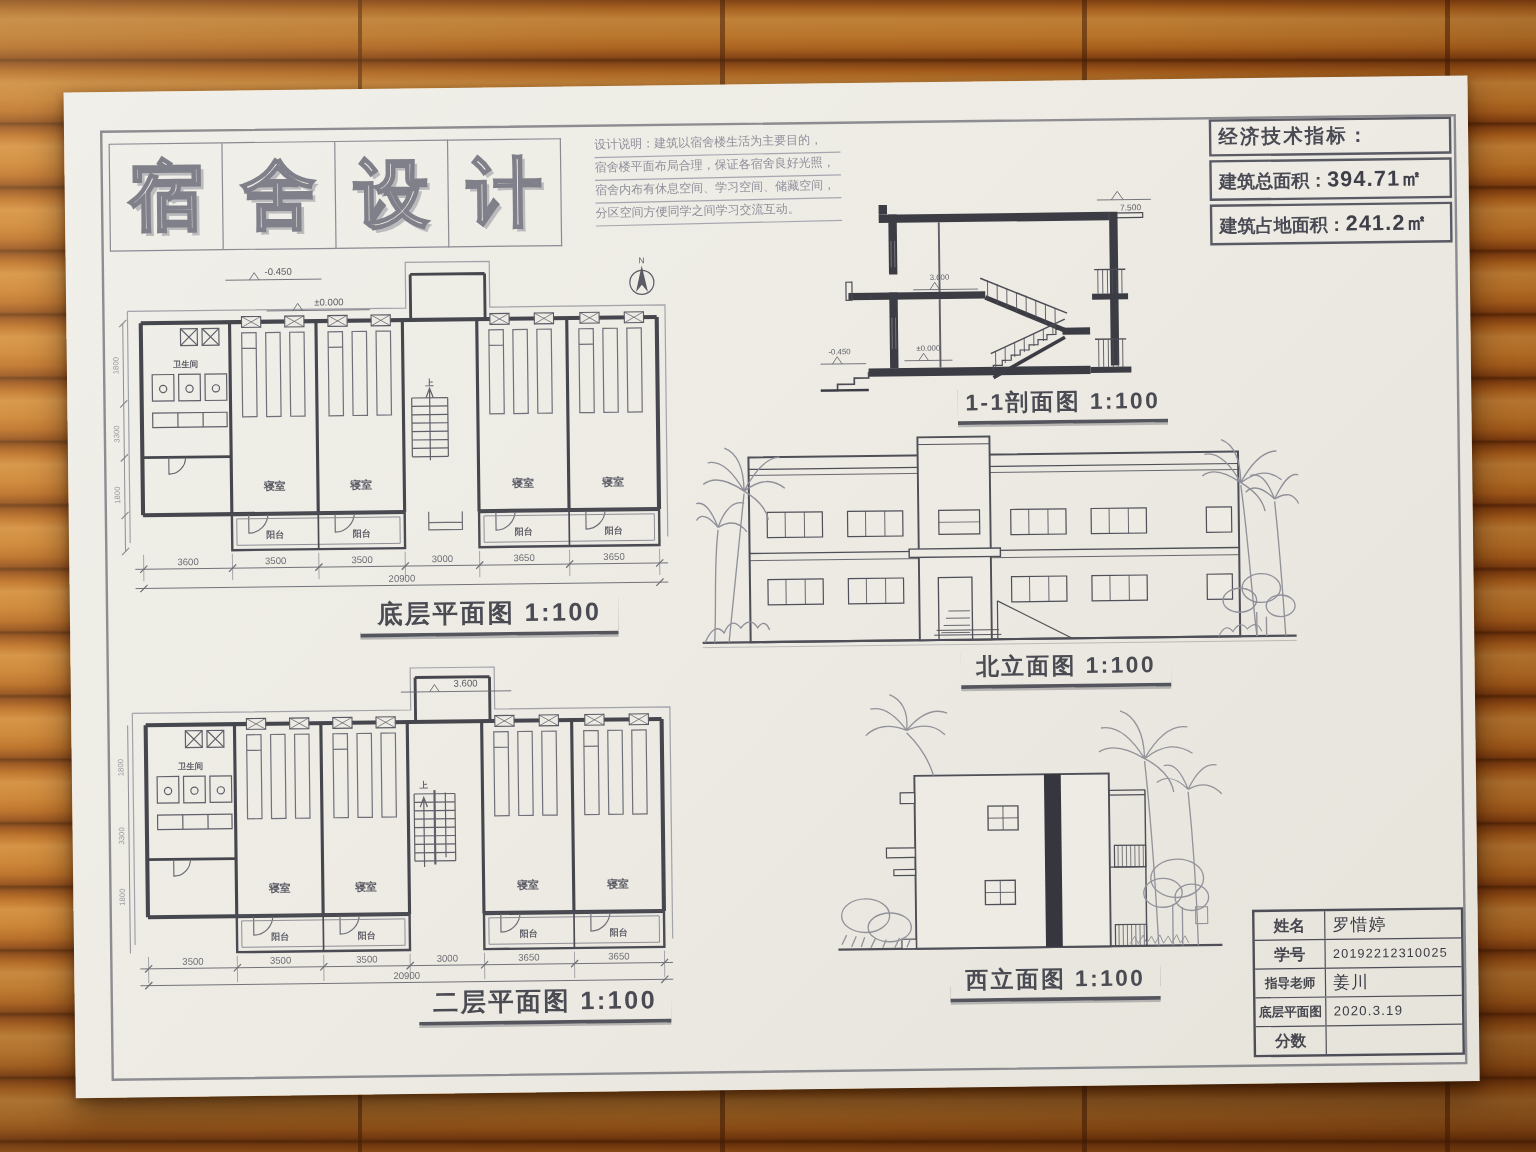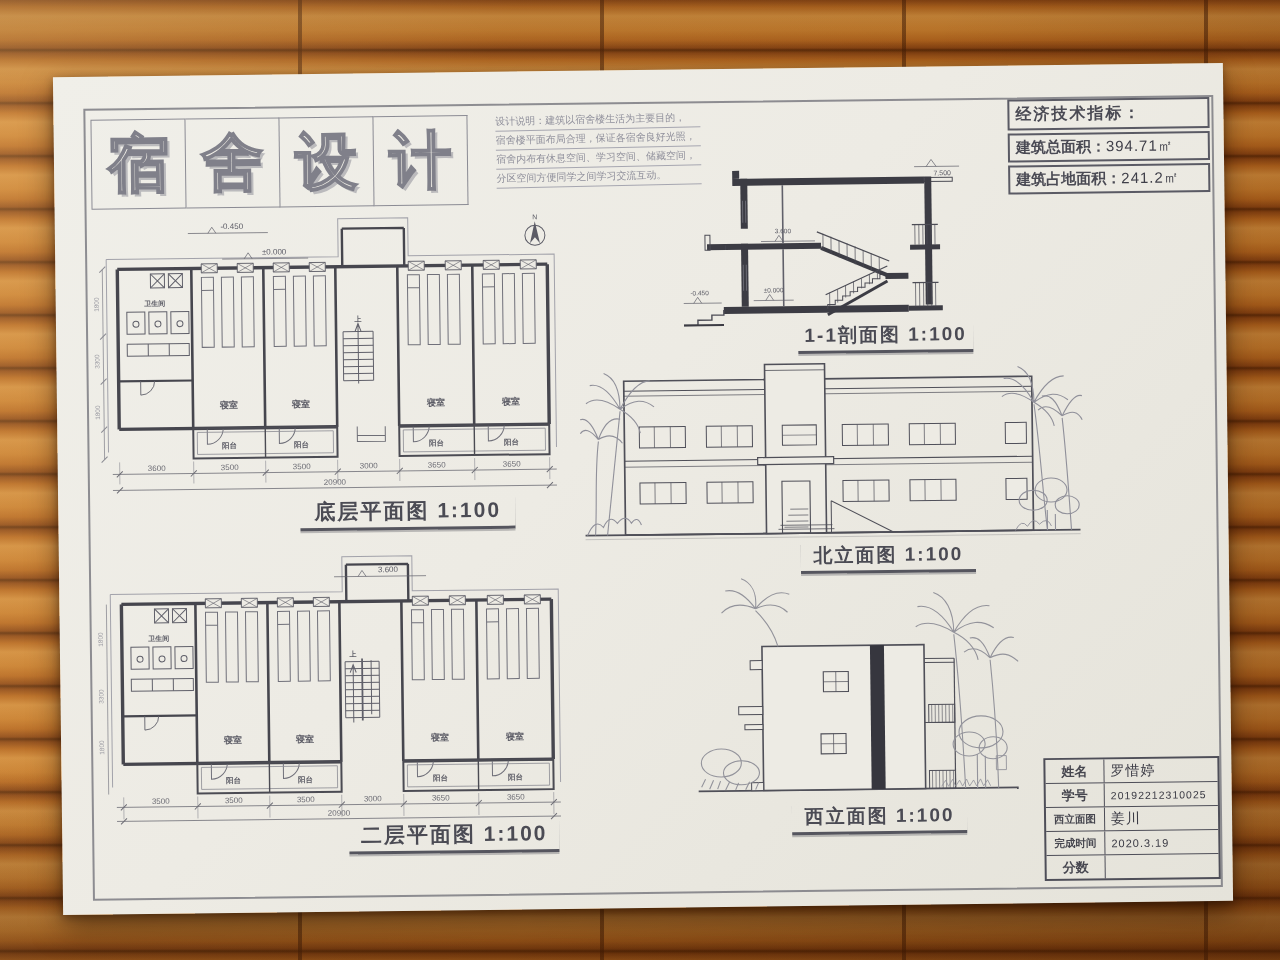--- a/index.html
+++ b/index.html
@@ -34,21 +34,21 @@
 
   
   .notes{position:absolute;left:442px;top:40px;width:205px;transform:rotate(-.6deg);}
   .notes div{font-size:10px;line-height:18px;color:#8f8f9b;border-bottom:1px solid #a6a6b0;white-space:nowrap;overflow:hidden;}
 
   
   .ind{position:absolute;left:954px;top:34px;width:202px;color:#4a4a54;}
   .ind .row{border:2px solid #5a5a64;margin-bottom:3px;padding:3px 6px;background:rgba(255,255,255,.06);}
   .ind .t{font-size:16px;font-weight:700;letter-spacing:2px;}
   .ind .lab{font-size:15px;font-weight:700;}
-  .ind .val{font-size:15px;font-weight:400;color:#3f3f49;letter-spacing:1px;}
+  .ind .val{font-size:18px;font-weight:700;color:#3f3f49;letter-spacing:1px;}
 
   
   .draw-label{position:absolute;text-align:center;font-weight:700;color:#4b4b54;
     letter-spacing:2px;padding-bottom:2px;border-bottom:3px solid #55555e;
     box-shadow:0 2px 0 rgba(85,85,94,.35);}
 
   svg{position:absolute;overflow:visible;}
   svg text{font-family:"Liberation Sans","DejaVu Sans",sans-serif;}
 
   
@@ -520,25 +520,25 @@
     <div class="nt">
       <div class="r">
         <div class="l f13">姓名</div>
         <div class="v f15">罗惜婷</div>
       </div>
       <div class="r">
         <div class="l f13">学号</div>
         <div class="v f11">20192212310025</div>
       </div>
       <div class="r">
-        <div class="l f11">西立面图</div>
+        <div class="l f11">指导老师</div>
         <div class="v f15">姜川</div>
       </div>
       <div class="r">
-        <div class="l f11">完成时间</div>
+        <div class="l f11">底层平面图</div>
         <div class="v f12">2020.3.19</div>
       </div>
       <div class="r">
         <div class="l f13">分数</div>
         <div class="v f12"></div>
       </div>
     </div>
 
   </div>
 </div>

